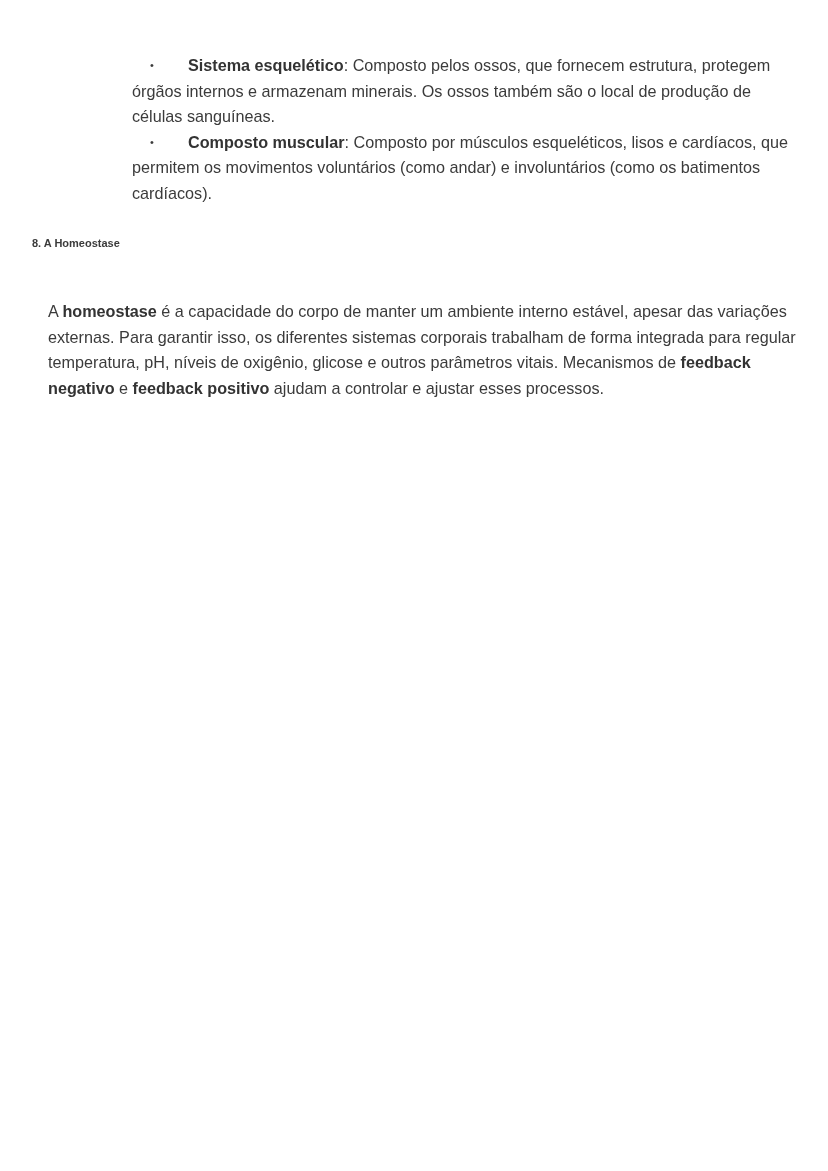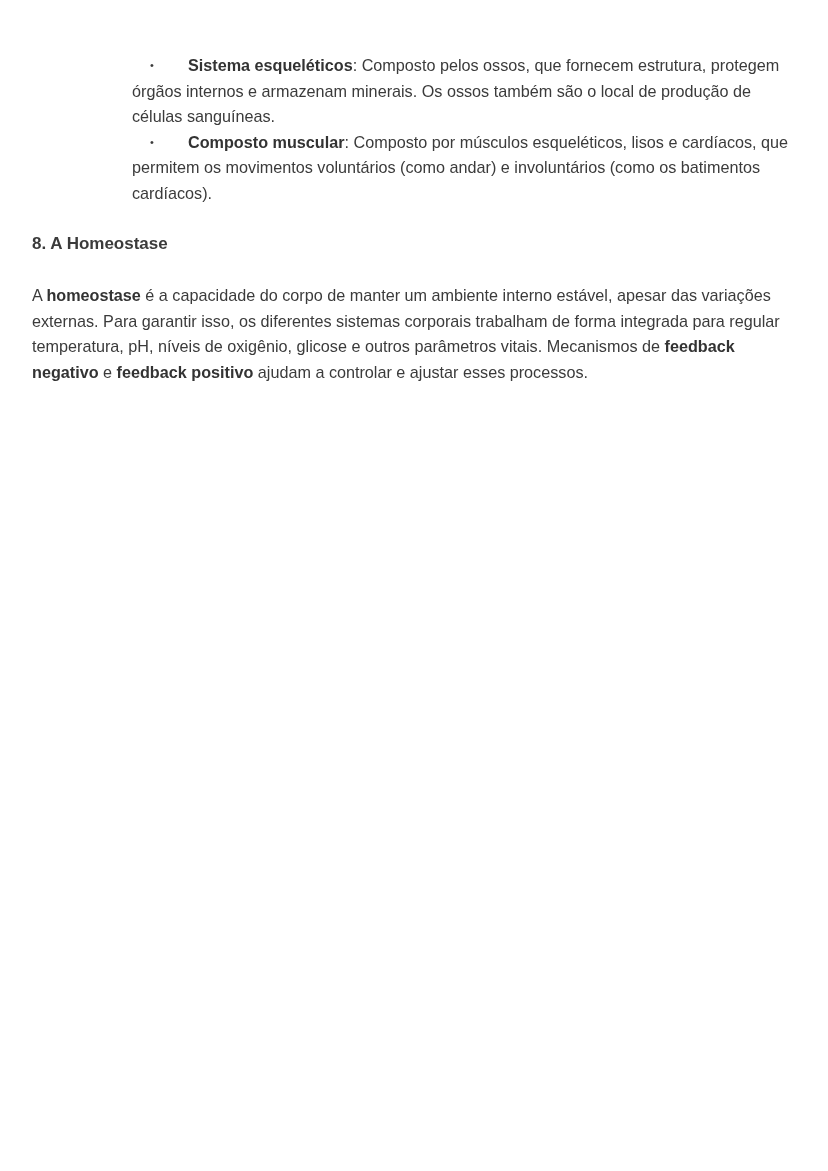--- a/index.html
+++ b/index.html
@@ -48,41 +48,41 @@
     }
     b, strong {
       font-weight: bold;
       color: #333333;
     }
     .heading {
       position: absolute;
       left: 32px;
       top: 231px;
       margin: 0;
-      font-size: 17px;
+      font-size: 11px;
       font-weight: bold;
       color: #3b3b3b;
       line-height: 25.6px;
     }
     .paragraph {
       position: absolute;
       left: 32px;
       top: 283px;
       width: 760px;
-      margin: 0;
+      margin: 16px;
     }
   </style>
 </head>
 <body>
 
 <div class="page">
 
   <ul class="list">
     <li class="list-item">
-      <span class="bullet">•</span><strong>Sistema esqueléticos</strong><span>: Composto pelos ossos, que fornecem estrutura, protegem órgãos internos e armazenam minerais. Os ossos também são o local de produção de células sanguíneas.</span>
+      <span class="bullet">•</span><strong>Sistema esquelético</strong><span>: Composto pelos ossos, que fornecem estrutura, protegem órgãos internos e armazenam minerais. Os ossos também são o local de produção de células sanguíneas.</span>
     </li>
     <li class="list-item">
       <span class="bullet">•</span><strong>Composto muscular</strong><span>: Composto por músculos esqueléticos, lisos e cardíacos, que permitem os movimentos voluntários (como andar) e involuntários (como os batimentos cardíacos).</span>
     </li>
   </ul>
 
   <h3 class="heading">8. A Homeostase</h3>
 
   <p class="paragraph"><span>A </span><strong>homeostase</strong><span> é a capacidade do corpo de manter um ambiente interno estável, apesar das variações externas. Para garantir isso, os diferentes sistemas corporais trabalham de forma integrada para regular temperatura, pH, níveis de oxigênio, glicose e outros parâmetros vitais. Mecanismos de </span><strong>feedback negativo</strong><span> e </span><strong>feedback positivo</strong><span> ajudam a controlar e ajustar esses processos.</span></p>
 

